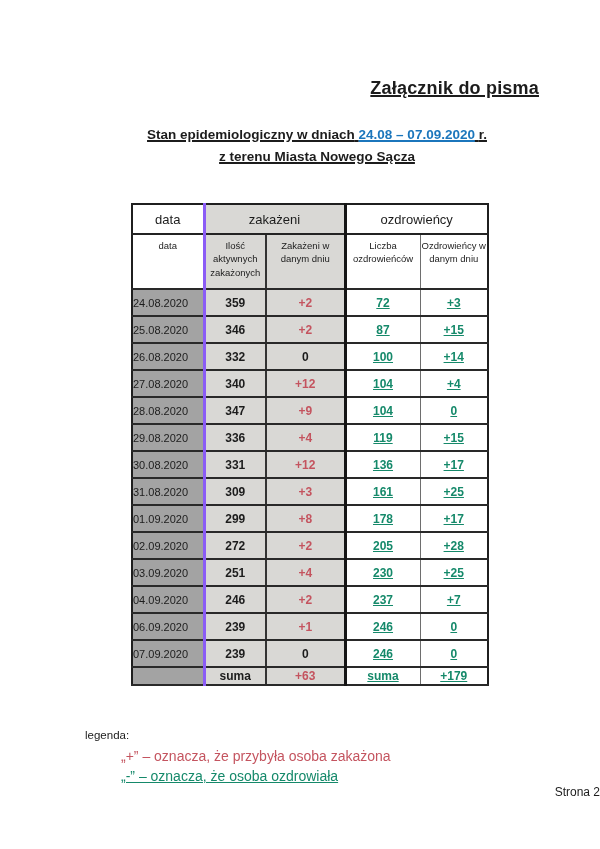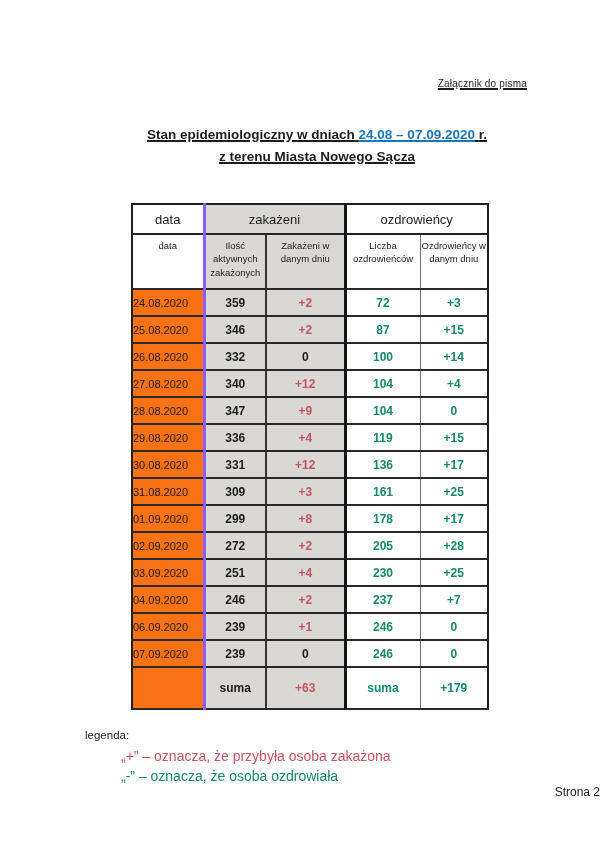--- a/index.html
+++ b/index.html
@@ -16,22 +16,22 @@
   html, body { margin: 0; padding: 0; }
   body {
     width: 600px; height: 849px;
     background: #ffffff;
     position: relative;
     font-family: "Liberation Sans", "DejaVu Sans", sans-serif;
     color: var(--ink);
     overflow: hidden;
   }
   .attachment-label {
-    position: absolute; top: 78px; right: 73px;
-    font-size: 10px; font-weight: normal;
+    position: absolute; top: 78px; right: 61px;
+    font-size: 18px; font-weight: bold;
     text-decoration: underline; text-decoration-thickness: 1.5px;
     letter-spacing: 0.2px;
   }
   .title-block {
     position: absolute; top: 124px; left: 0; width: 600px;
     padding-left: 34px; text-align: center;
     font-size: 13.5px; font-weight: bold; line-height: 22px;
   }
   .u { text-decoration: underline; text-decoration-thickness: 1.5px; }
   .date-range { color: var(--blue); text-decoration: underline; text-decoration-thickness: 1.5px; }
@@ -51,27 +51,27 @@
   td.cC { border-left: 2px solid var(--line-mid); }
   td.cD { border-left: 3px solid #151515; }
   td.cE { border-left: 1.5px solid var(--line-light); }
   .gray-bg { background: var(--gray); }
 
   tr.h1 { height: 30px; }
   tr.h1 td { font-size: 13px; text-align: center; border-bottom: 2px solid #232323; }
   tr.h2 { height: 55px; }
   tr.h2 td { font-size: 9.5px; line-height: 1.4; text-align: center; vertical-align: top; padding-top: 4px; }
   tr.data-row { height: 27px; }
-  tr.summary-row { height: 42px; }
-
-  td.date-cell { font-size: 11px; text-align: left; padding-left: 5px; background: #f97316; }
+  tr.summary-row { height: 18px; }
+
+  td.date-cell { font-size: 11px; text-align: left; padding-left: 5px; background: #a3a3a3; }
   td.num { font-size: 12px; font-weight: bold; text-align: center; }
   .black { color: var(--ink); }
   .red { color: var(--red); }
-  .green { color: var(--green); }
+  .green { color: var(--green); text-decoration: underline; }
 
   .legend-label {
     position: absolute; left: 85px; top: 729px;
     font-size: 11.5px;
   }
   .legend-lines {
     position: absolute; left: 121px; top: 746px;
     font-size: 14px; line-height: 20px;
   }
   .page-number {

